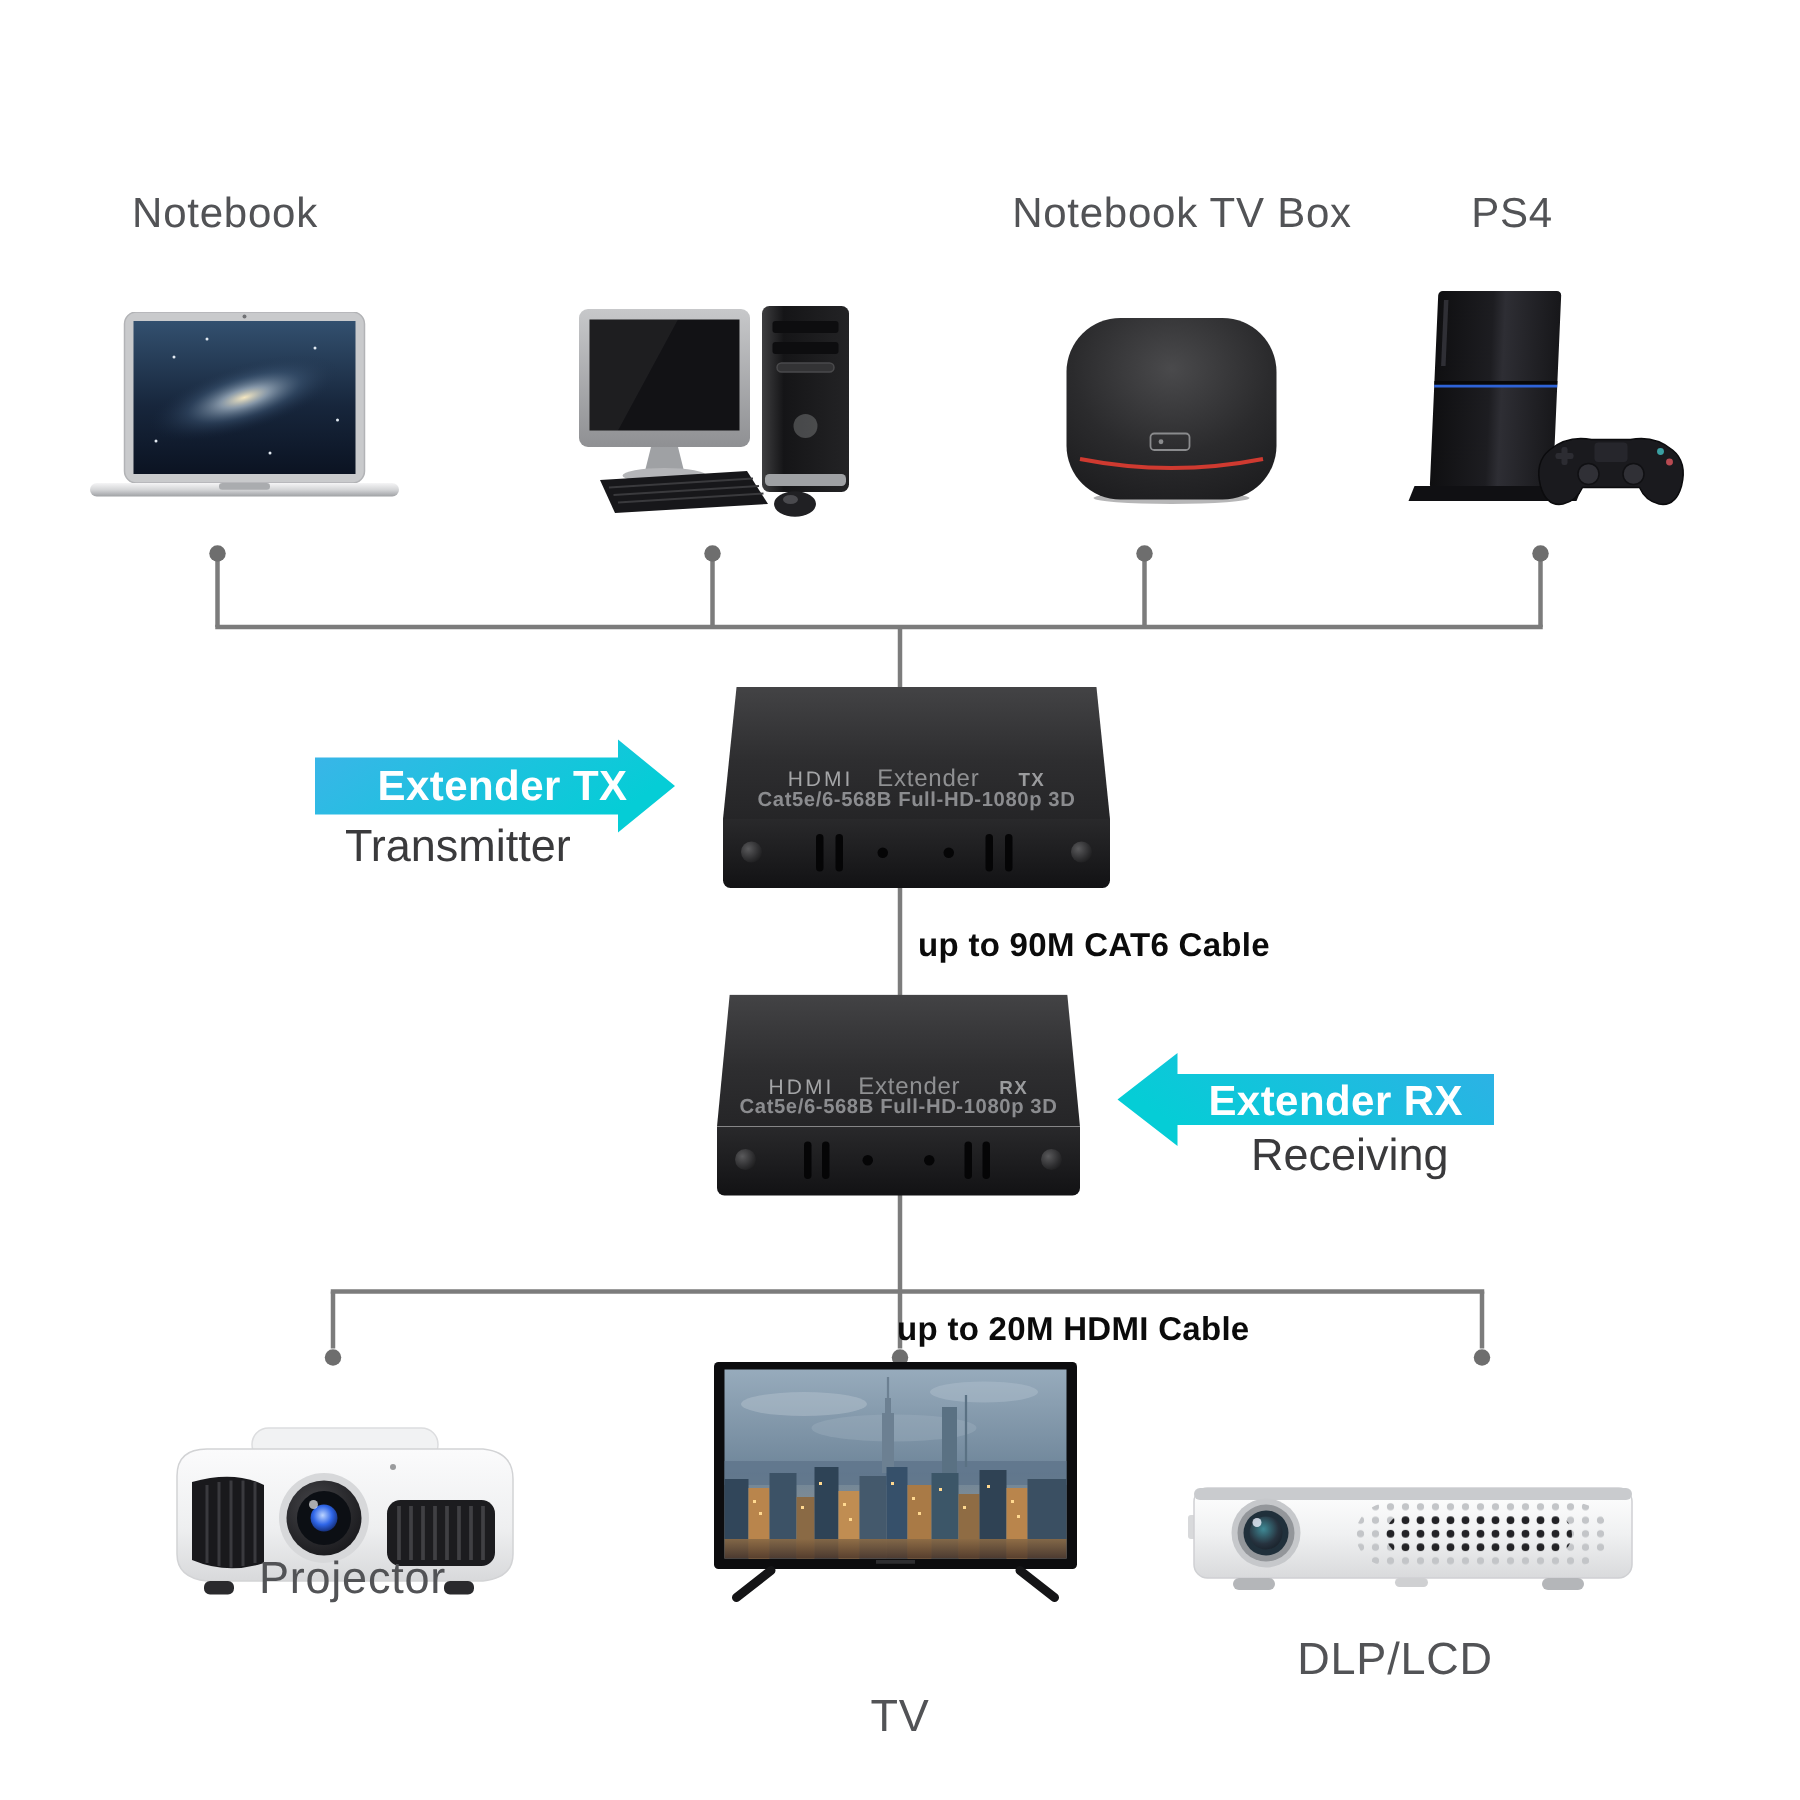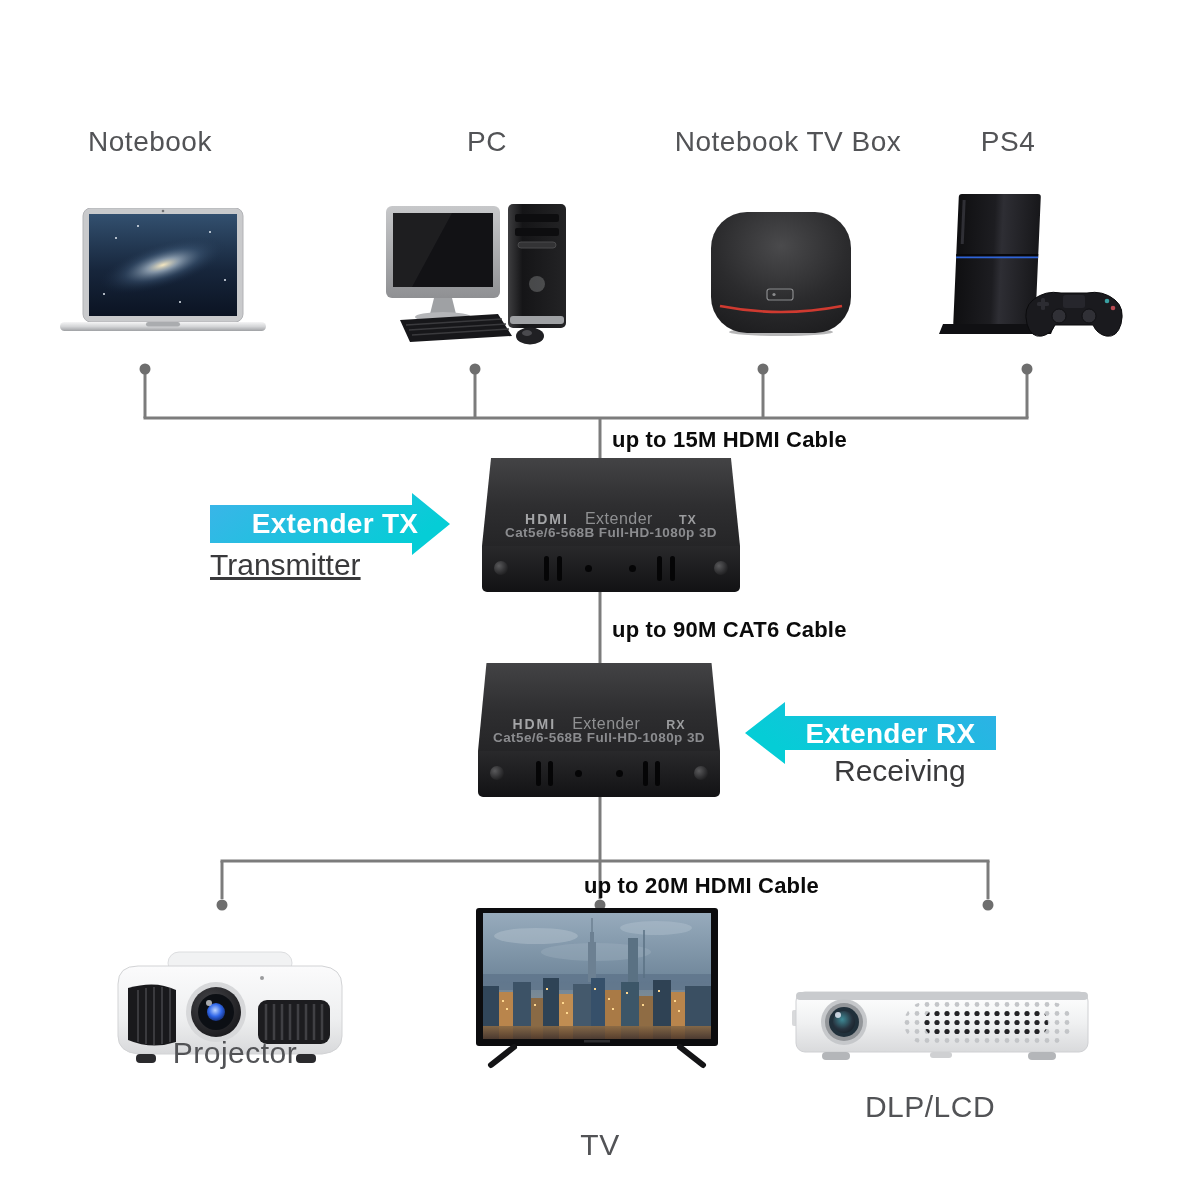--- a/index.html
+++ b/index.html
@@ -24,21 +24,21 @@
   .extbox{position:absolute;height:134px;}
   .ext-top{
     position:relative;height:88px;
     background:linear-gradient(180deg,#434345 0%,#2e2e30 55%,#252527 100%);
     clip-path:polygon(3.5% 0,96.5% 0,100% 100%,0 100%);
   }
   .ext-print{
     position:absolute;top:5px;left:0;width:100%;display:flex;justify-content:center;
     align-items:baseline;
   }
-  .ext-brand{font-size:14px;font-weight:700;letter-spacing:2px;color:#a4a5a7;margin-top:48px;}
+  .ext-brand{font-size:14px;font-weight:400;letter-spacing:2px;color:#a4a5a7;margin-top:48px;}
   .ext-model{font-size:16px;color:#8f9092;margin-left:16px;letter-spacing:.5px;}
   .ext-port{font-size:12.5px;font-weight:700;color:#9b9c9e;margin-left:26px;letter-spacing:1px;}
   .ext-spec{
     position:absolute;bottom:6px;left:0;width:100%;text-align:center;
     font-size:13.5px;font-weight:700;color:#8b8c8f;letter-spacing:.4px;
   }
   .ext-front{
     position:relative;height:46px;border-radius:0 0 5px 5px;
     background:linear-gradient(180deg,#29292b 0%,#1a1a1c 65%,#121214 100%);
   }
@@ -80,21 +80,20 @@
       <circle cx="475" cy="369" r="5.5"></circle>
       <circle cx="763" cy="369" r="5.5"></circle>
       <circle cx="1027" cy="369" r="5.5"></circle>
       <circle cx="222" cy="905" r="5.5"></circle>
       <circle cx="600" cy="905" r="5.5"></circle>
       <circle cx="988" cy="905" r="5.5"></circle>
     </g>
   </svg>
 
   <div class="dev-label" style="left:40px;top:126px;width:220px;">Notebook</div>
-  <div class="dev-label" style="left:397px;top:126px;width:180px;">PC</div>
   <div class="dev-label" style="left:660px;top:126px;width:256px;">Notebook TV Box</div>
   <div class="dev-label" style="left:928px;top:126px;width:160px;">PS4</div>
 
   <svg class="abs" style="left:60px;top:208px;" width="206" height="138" viewBox="0 0 206 138">
     <defs>
       <linearGradient id="nb-scr" x1="0" y1="0" x2="0" y2="1">
         <stop offset="0" stop-color="#33506f"></stop>
           <stop offset=".55" stop-color="#17263c"></stop>
           <stop offset="1" stop-color="#0b1322"></stop>
       </linearGradient>
@@ -197,21 +196,20 @@
       <rect x="40" y="7" width="22" height="13" rx="2.5" fill="#26262c"></rect>
       <circle cx="36" cy="28" r="7" fill="#303036" stroke="#101013"></circle>
       <circle cx="66" cy="28" r="7" fill="#303036" stroke="#101013"></circle>
       <rect x="14" y="14" width="12" height="4" rx="1.5" fill="#2c2c32"></rect>
       <rect x="18" y="10" width="4" height="12" rx="1.5" fill="#2c2c32"></rect>
       <circle cx="84" cy="13" r="2.3" fill="#3aa0a2"></circle>
       <circle cx="90" cy="20" r="2.3" fill="#b84a52"></circle>
     </g>
   </svg>
 
-  <div class="cable-label" style="left:612px;top:427px;">up to 15M HDMI Cable</div>
 
   <div class="extbox" style="left:482px;top:458px;width:258px;">
     <div class="ext-top">
       <div class="ext-print">
         <span class="ext-brand">HDMI</span>
         <span class="ext-model">Extender</span>
         <span class="ext-port">TX</span>
       </div>
       <div class="ext-spec">Cat5e/6-568B Full-HD-1080p 3D</div>
     </div>
@@ -230,21 +228,21 @@
   <svg class="abs" style="left:208px;top:492px;" width="244" height="64" viewBox="0 0 244 64">
     <defs>
       <linearGradient id="tx-g" x1="0" y1="0" x2="1" y2=".35">
         <stop offset="0" stop-color="#3cb4e9"></stop>
           <stop offset="1" stop-color="#05cdd6"></stop>
       </linearGradient>
     </defs>
     <polygon points="2,13 204,13 204,1 242,32 204,63 204,51 2,51" fill="url(#tx-g)"></polygon>
   </svg>
   <div class="callout-title" style="left:210px;top:505px;width:202px;height:38px;padding-left:24px;">Extender TX</div>
-  <div class="callout-sub" style="left:210px;top:548px;text-decoration:underline;">Transmitter</div>
+  <div class="callout-sub" style="left:230px;top:548px;">Transmitter</div>
 
   <div class="cable-label" style="left:612px;top:617px;">up to 90M CAT6 Cable</div>
 
   <div class="extbox" style="left:478px;top:663px;width:242px;">
     <div class="ext-top">
       <div class="ext-print">
         <span class="ext-brand">HDMI</span>
         <span class="ext-model">Extender</span>
         <span class="ext-port">RX</span>
       </div>
@@ -267,21 +265,21 @@
       <linearGradient id="rx-g" x1="1" y1="0" x2="0" y2=".35">
         <stop offset="0" stop-color="#2fb0e6"></stop>
           <stop offset="1" stop-color="#05cdd6"></stop>
       </linearGradient>
     </defs>
     <polygon points="256,16 45,16 45,2 5,33 45,64 45,50 256,50" fill="url(#rx-g)"></polygon>
   </svg>
   <div class="callout-title" style="left:785px;top:716px;width:211px;height:36px;">Extender RX</div>
   <div class="callout-sub" style="left:802px;top:754px;margin-left:32px;">Receiving</div>
 
-  <div class="cable-label" style="left:584px;top:873px;">up to 20M HDMI Cable</div>
+  <div class="cable-label" style="left:598px;top:873px;">up to 20M HDMI Cable</div>
 
   <svg class="abs" style="left:112px;top:950px;" width="236" height="120" viewBox="0 0 236 120">
     <defs>
       <linearGradient id="pr-b" x1="0" y1="0" x2="0" y2="1">
         <stop offset="0" stop-color="#fbfbfc"></stop>
           <stop offset=".6" stop-color="#eeeff0"></stop>
           <stop offset="1" stop-color="#d8d9db"></stop>
       </linearGradient>
       <radialGradient id="pr-glow" cx=".45" cy=".4" r=".7">
         <stop offset="0" stop-color="#bcd4ff"></stop>

